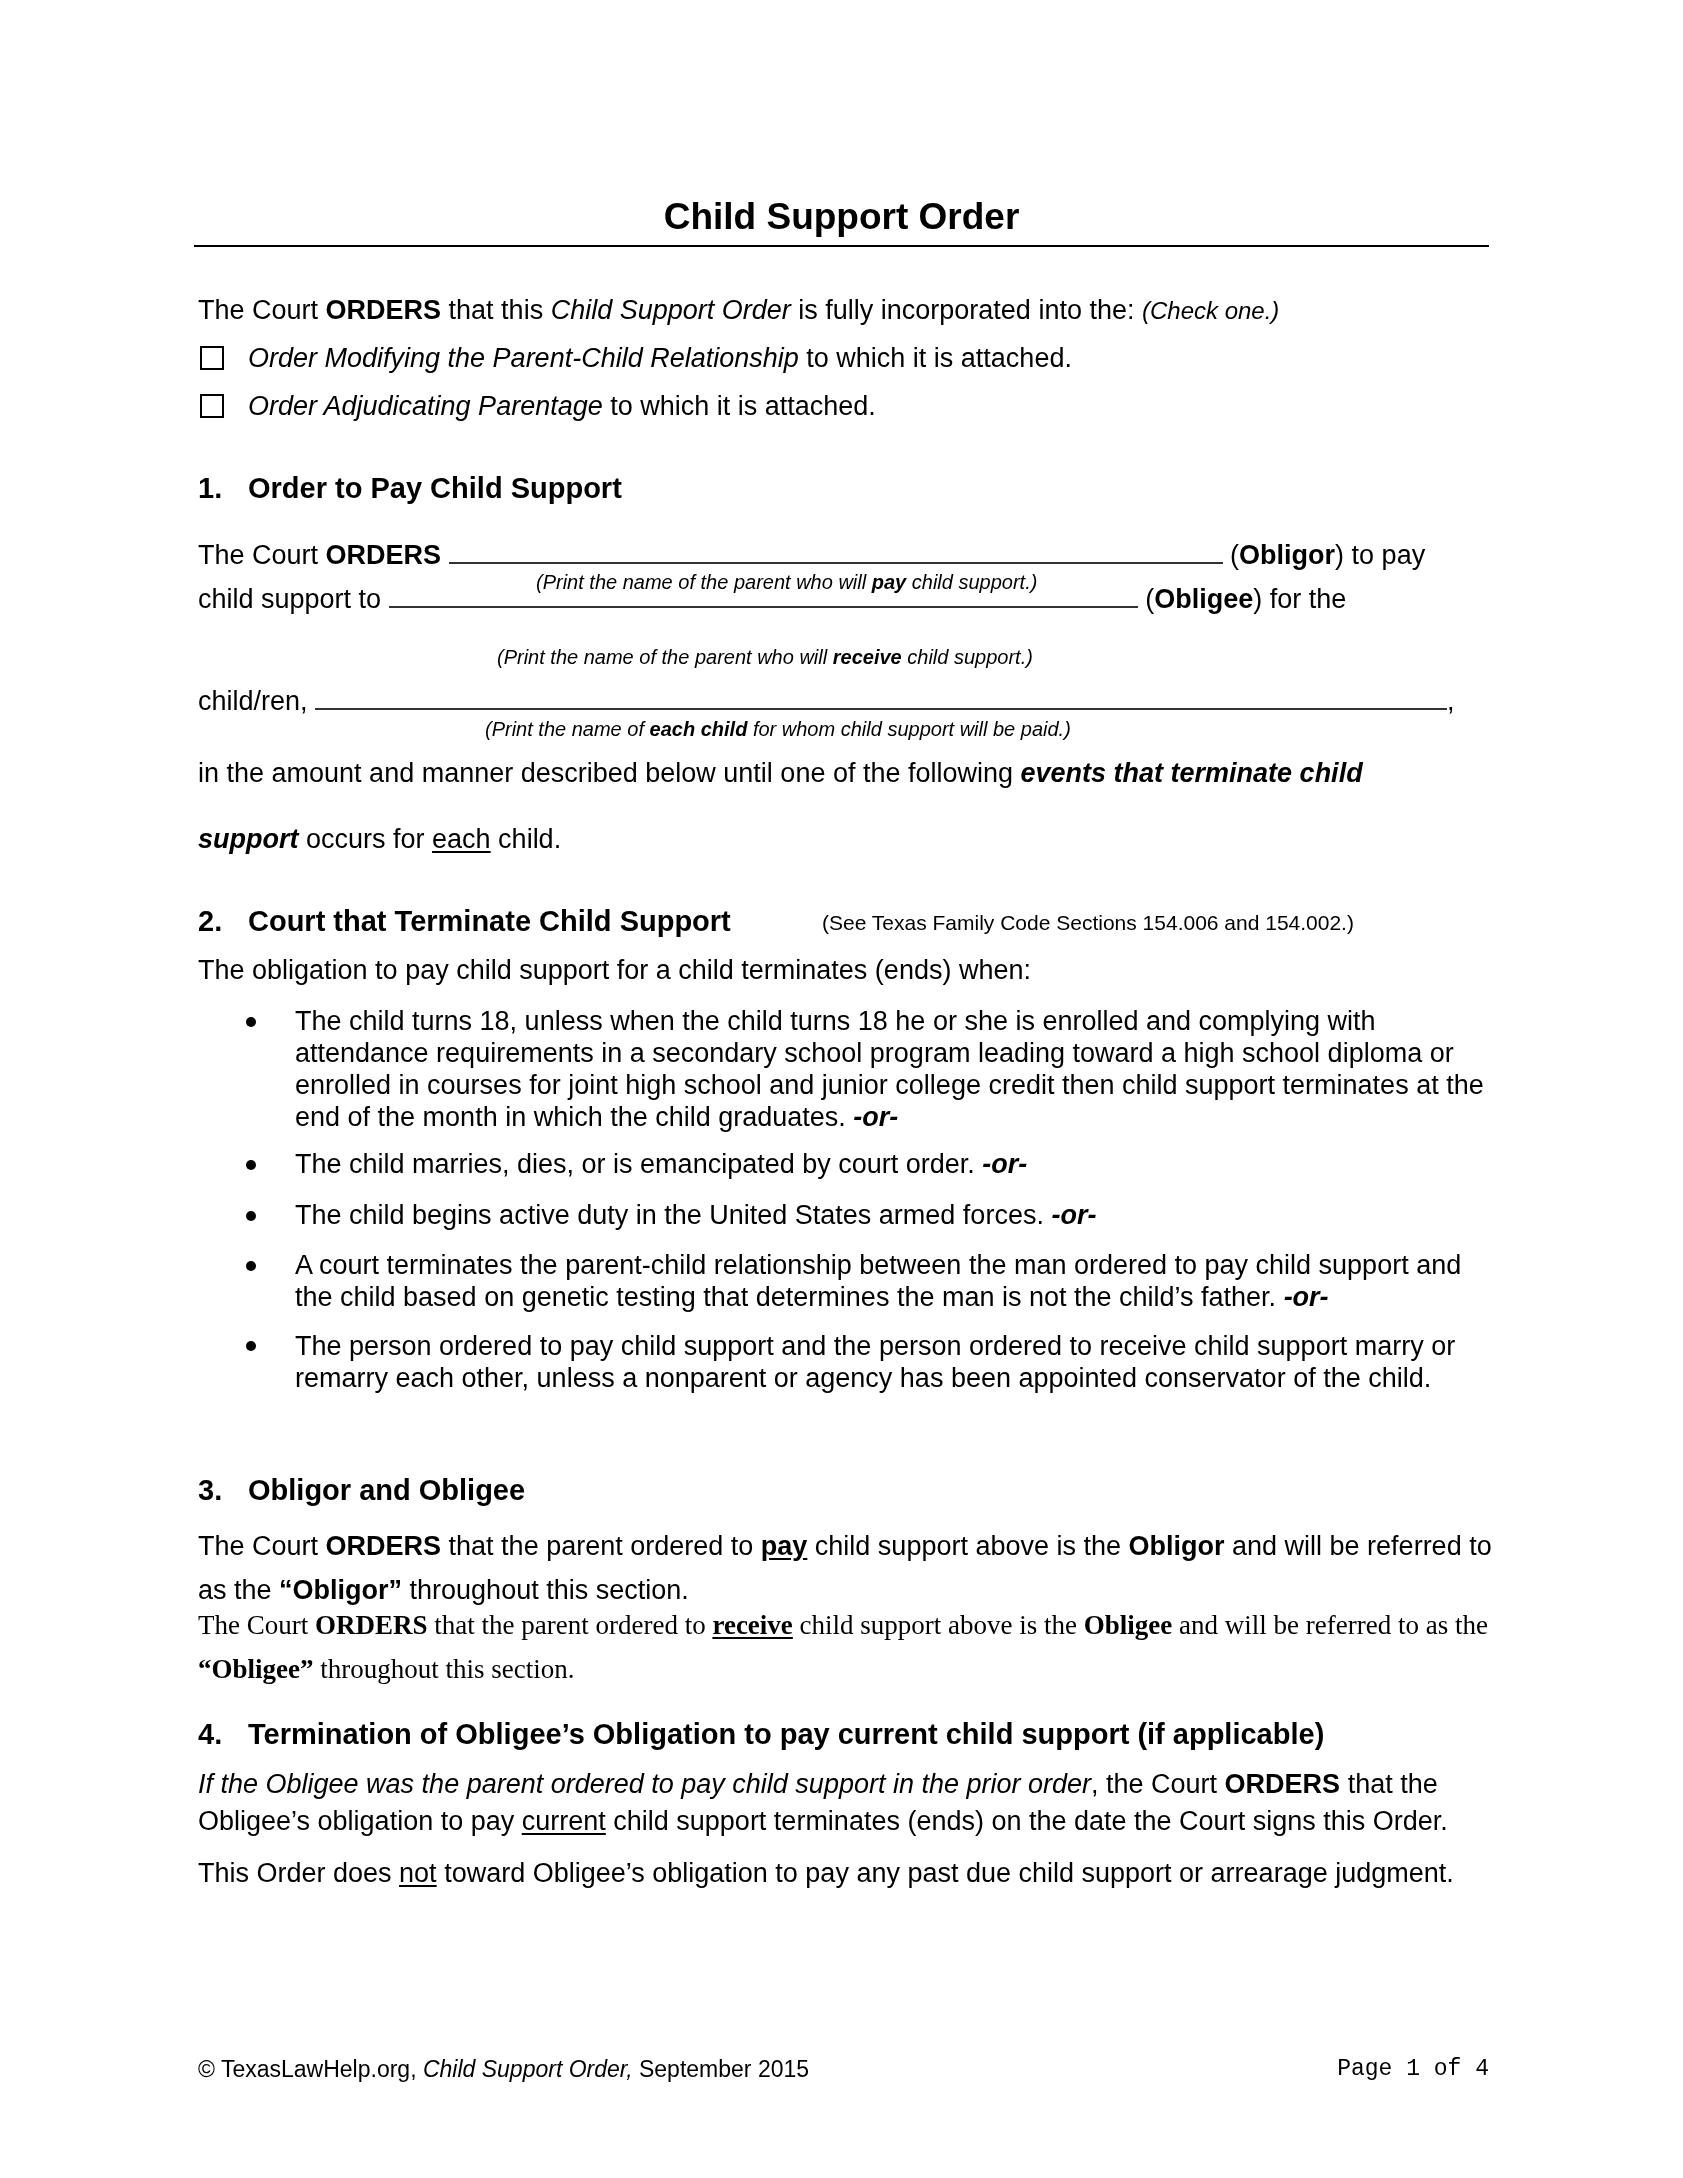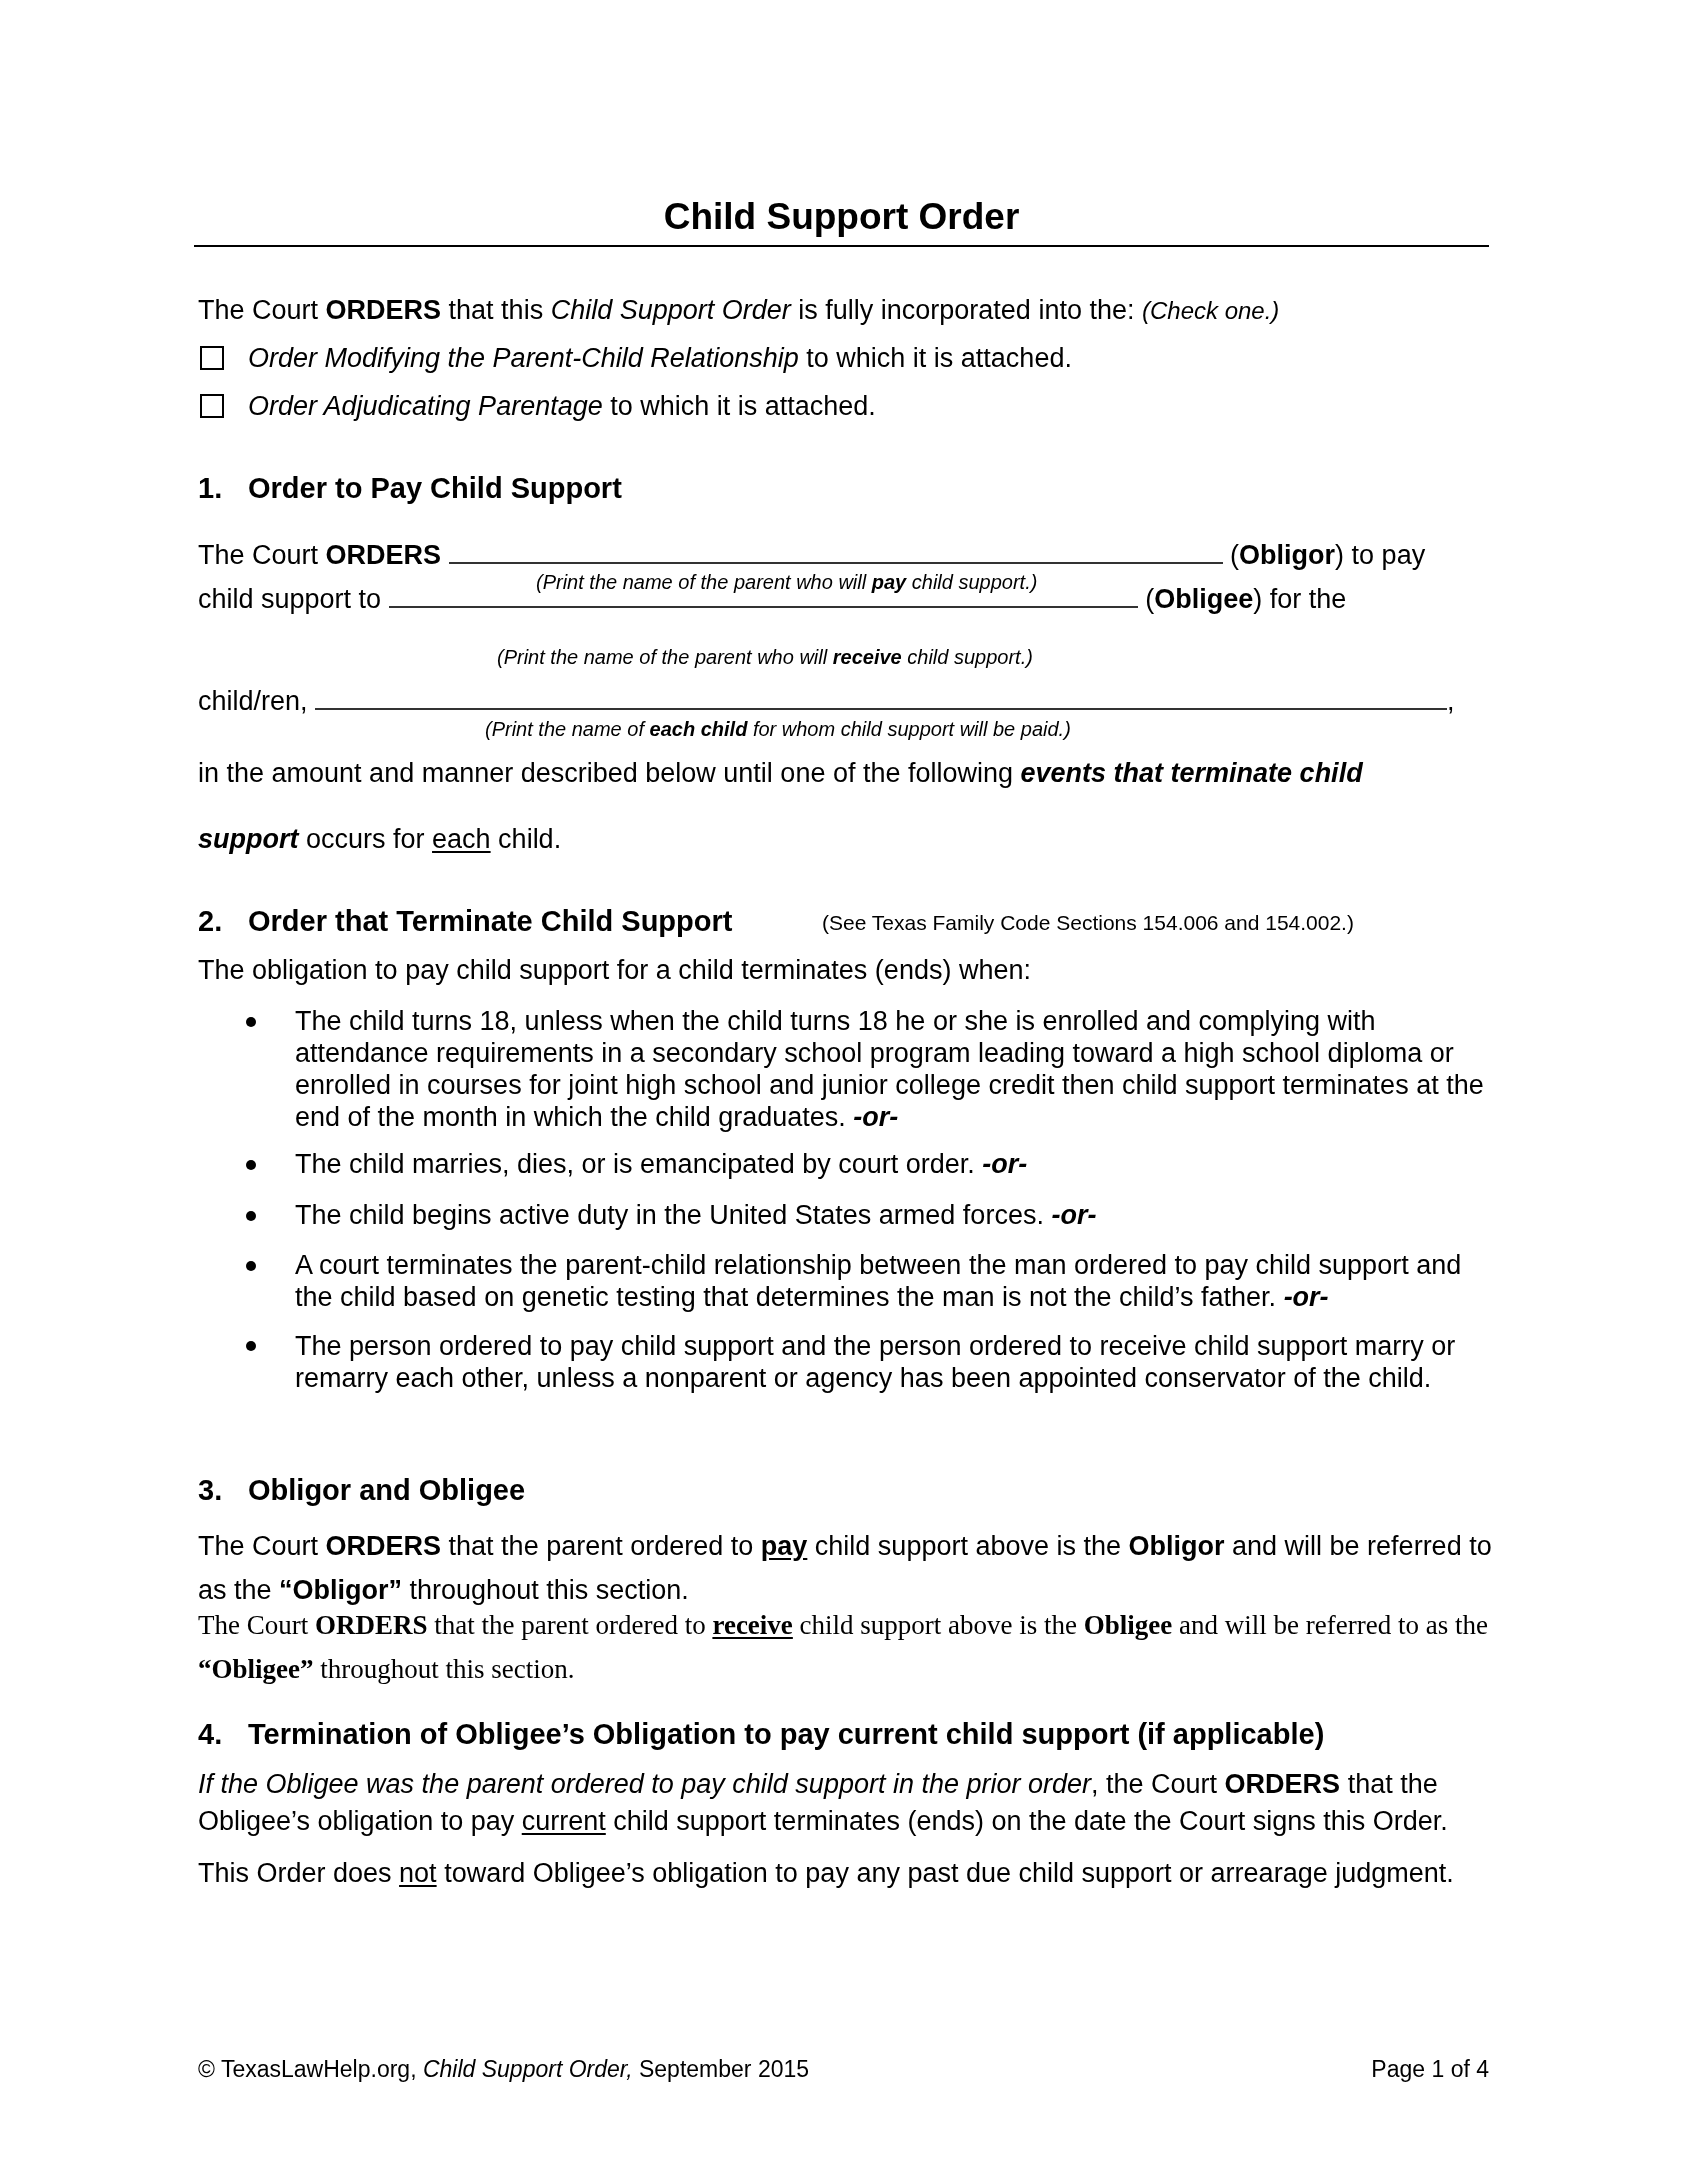--- a/index.html
+++ b/index.html
@@ -41,21 +41,21 @@
 
 <div class="abs t" style="left:198px; top:583px;"><span>child support  to</span> <span class="blank" style="width:749px;"></span> <span>(</span><b>Obligee</b><span>) for the</span></div>
 <div class="abs hint" style="left:497px; top:645px;"><span>(Print the name of the parent who will </span><b>receive</b><span> child support.)</span></div>
 
 <div class="abs t" style="left:198px; top:685px;"><span>child/ren,</span> <span class="blank" style="width:1132px;"></span><span>,</span></div>
 <div class="abs hint" style="left:485px; top:717px;"><span>(Print the name of </span><b>each child</b><span> for whom child support will be paid.)</span></div>
 
 <div class="abs t" style="left:198px; top:757px;"><span>in the amount and manner described below until one of the following </span><b><i>events that terminate child</i></b></div>
 <div class="abs t" style="left:198px; top:823px;"><b><i>support</i></b><span> occurs for </span><u>each</u><span> child.</span></div>
 
-<div class="abs h" style="left:198px; top:904px;"><span class="num">2.</span><span>Order that Terminate Child Support</span></div>
+<div class="abs h" style="left:198px; top:904px;"><span class="num">2.</span><span>Court that Terminate Child Support</span></div>
 <div class="abs" style="left:822px; top:911px; font-size:21px; ">(See Texas Family Code Sections 154.006 and 154.002.)</div>
 
 <div class="abs t" style="left:198px; top:954px;">The obligation to pay child support for a child terminates (ends) when:</div>
 
 <div class="bullet" style="top:1017px;"></div>
 <div class="para" style="top:1005px;"><span>The child turns 18, unless when the child turns 18 he or she is enrolled and complying with attendance requirements in a secondary school program leading toward a high school diploma or enrolled in courses for joint high school and junior college credit then child support terminates at the end of the month in which the child graduates. </span><span class="or">-or-</span></div>
 
 <div class="bullet" style="top:1160px;"></div>
 <div class="para" style="top:1148px;"><span>The child marries, dies, or is emancipated by court order. </span><span class="or">-or-</span></div>
 
@@ -74,14 +74,14 @@
 
 <div class="block" style="top:1603px;font-family:Liberation Serif, serif;"><span>The Court </span><b>ORDERS</b><span> that the parent ordered to </span><b><u>receive</u></b><span> child support above is the </span><b>Obligee</b><span> and will be referred to as the </span><b>“Obligee”</b><span> throughout this section.</span></div>
 
 <div class="abs h" style="left:198px; top:1717px;"><span class="num">4.</span><span>Termination of Obligee’s Obligation to pay current child support (if applicable)</span></div>
 
 <div class="block" style="top:1766px; line-height:37px;"><i>If the Obligee was the parent ordered to pay child support in the prior order</i><span>, the Court </span><b>ORDERS</b><span> that the Obligee’s obligation to pay </span><u>current</u><span> child support terminates (ends) on the date the Court signs this Order.</span></div>
 
 <div class="abs t" style="left:198px; top:1857px;"><span>This Order does </span><u>not</u><span> toward Obligee’s obligation to pay any past due child support or arrearage judgment.</span></div>
 
 <div class="abs" style="left:198px; top:2056px; font-size:23px;"><span>© TexasLawHelp.org, </span><i>Child Support Order,</i><span> September 2015</span></div>
-<div class="abs" style="right:194px; top:2056px; font-size:23px;">Page 1 of 4</div>
+<div class="abs" style="right:194px; top:2056px; font-size:23px;font-family:Liberation Mono, monospace;">Page 1 of 4</div>
 
 
 </body></html>

